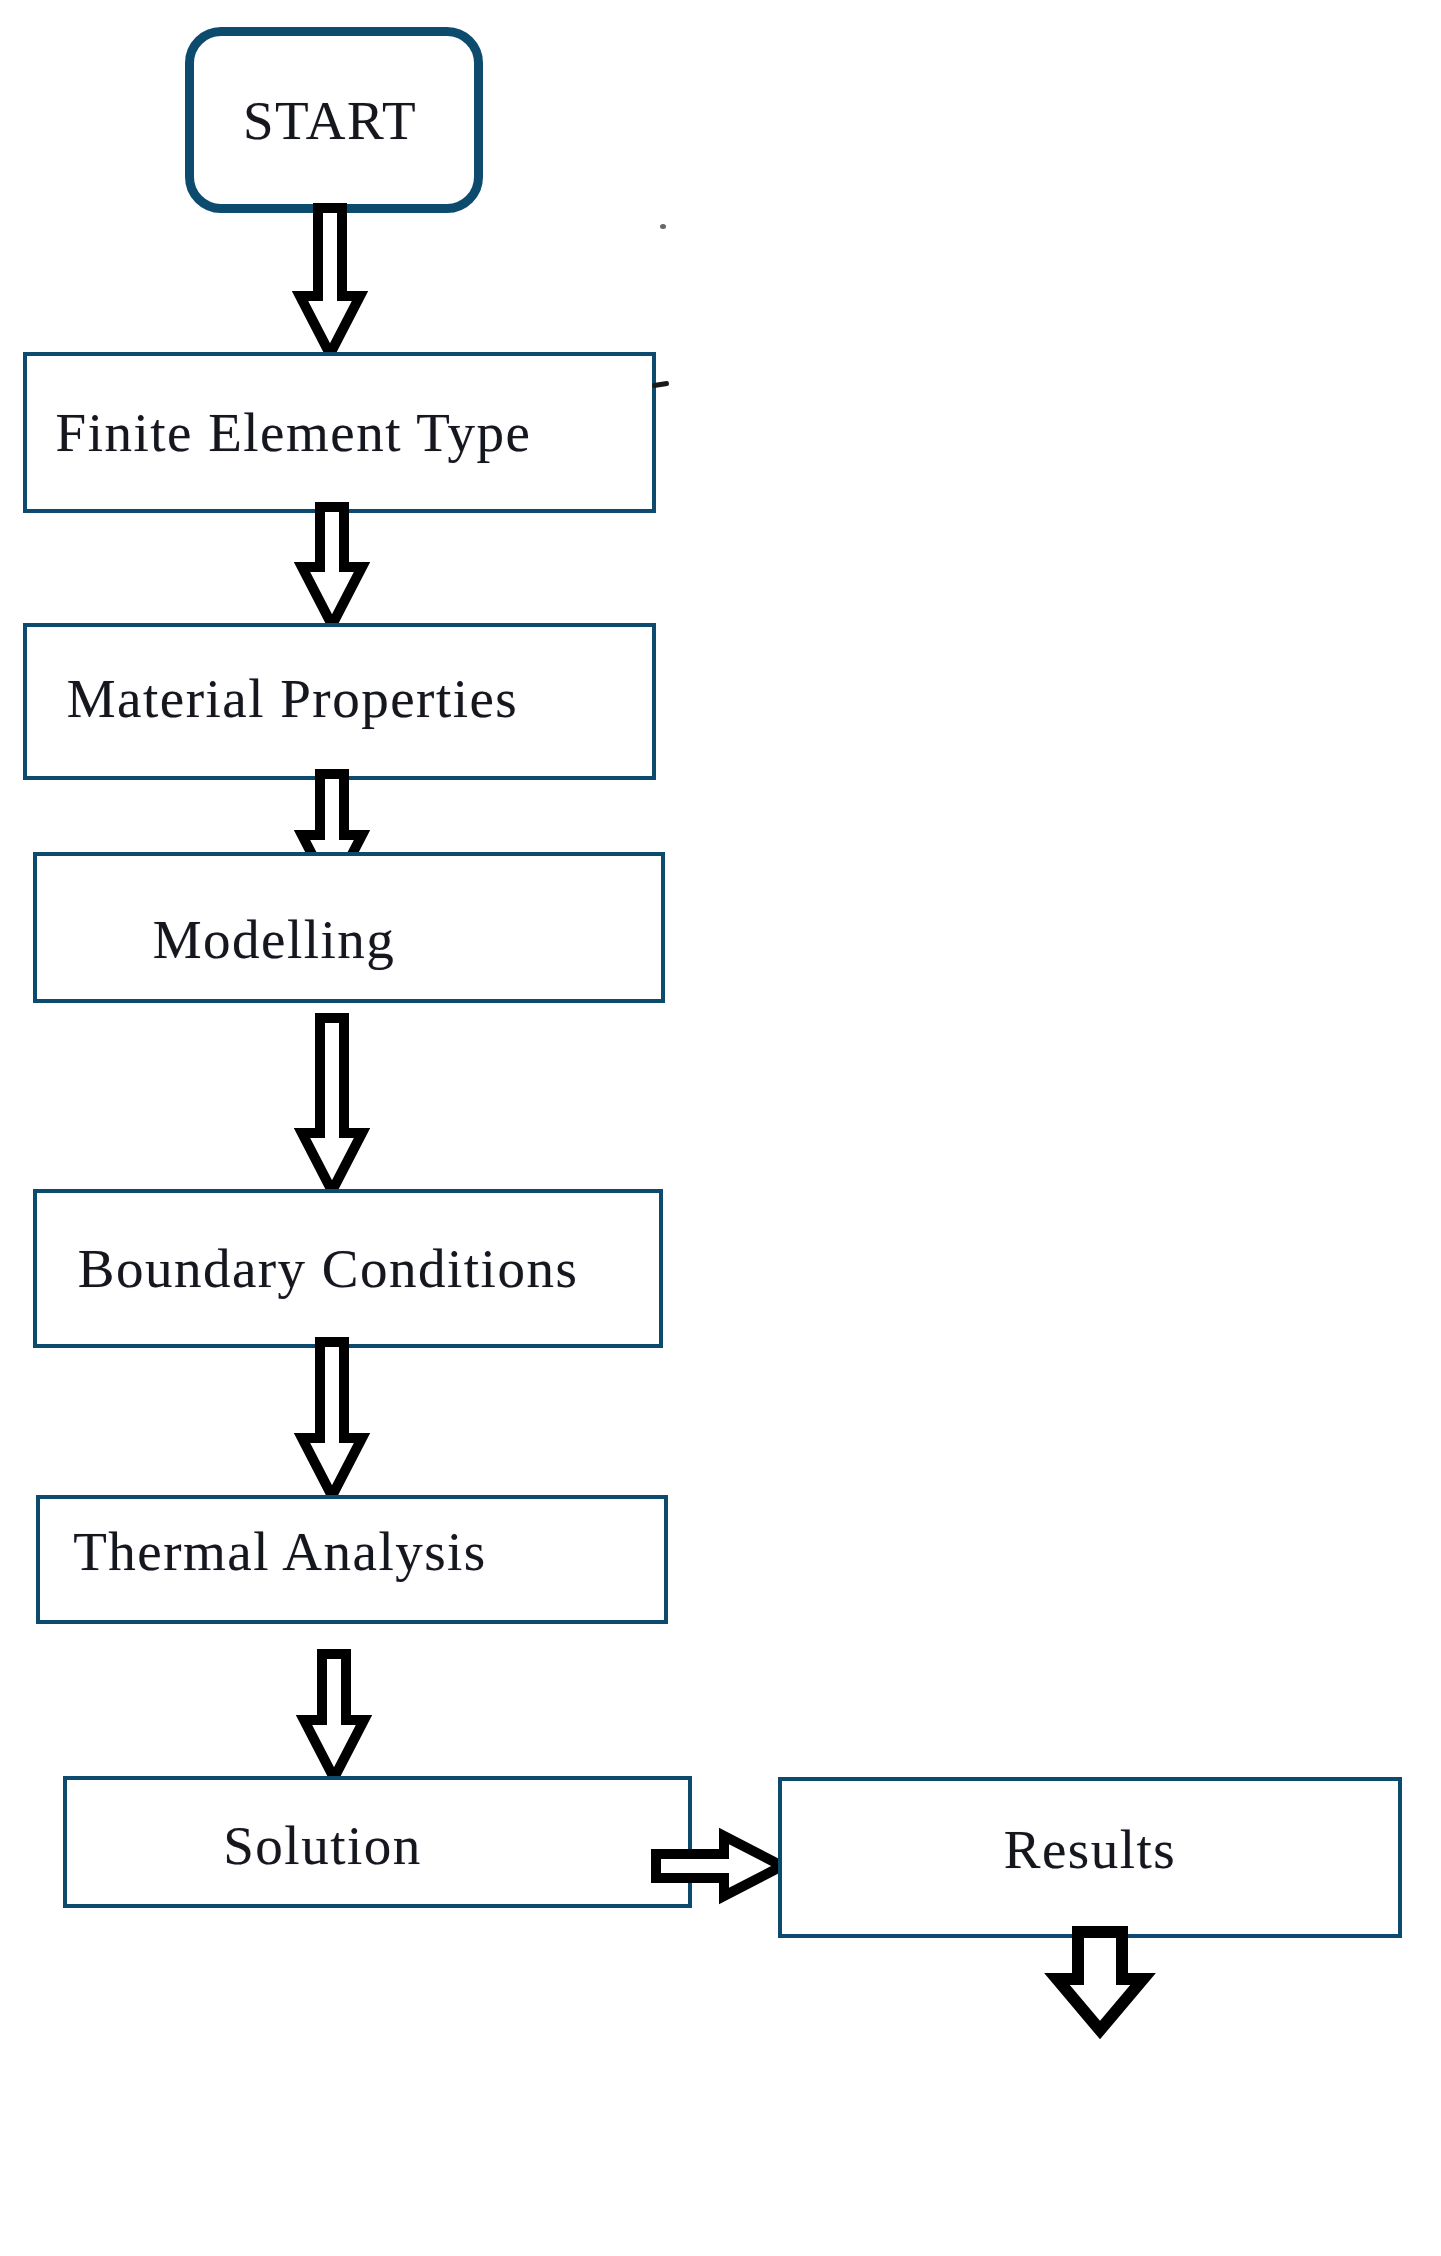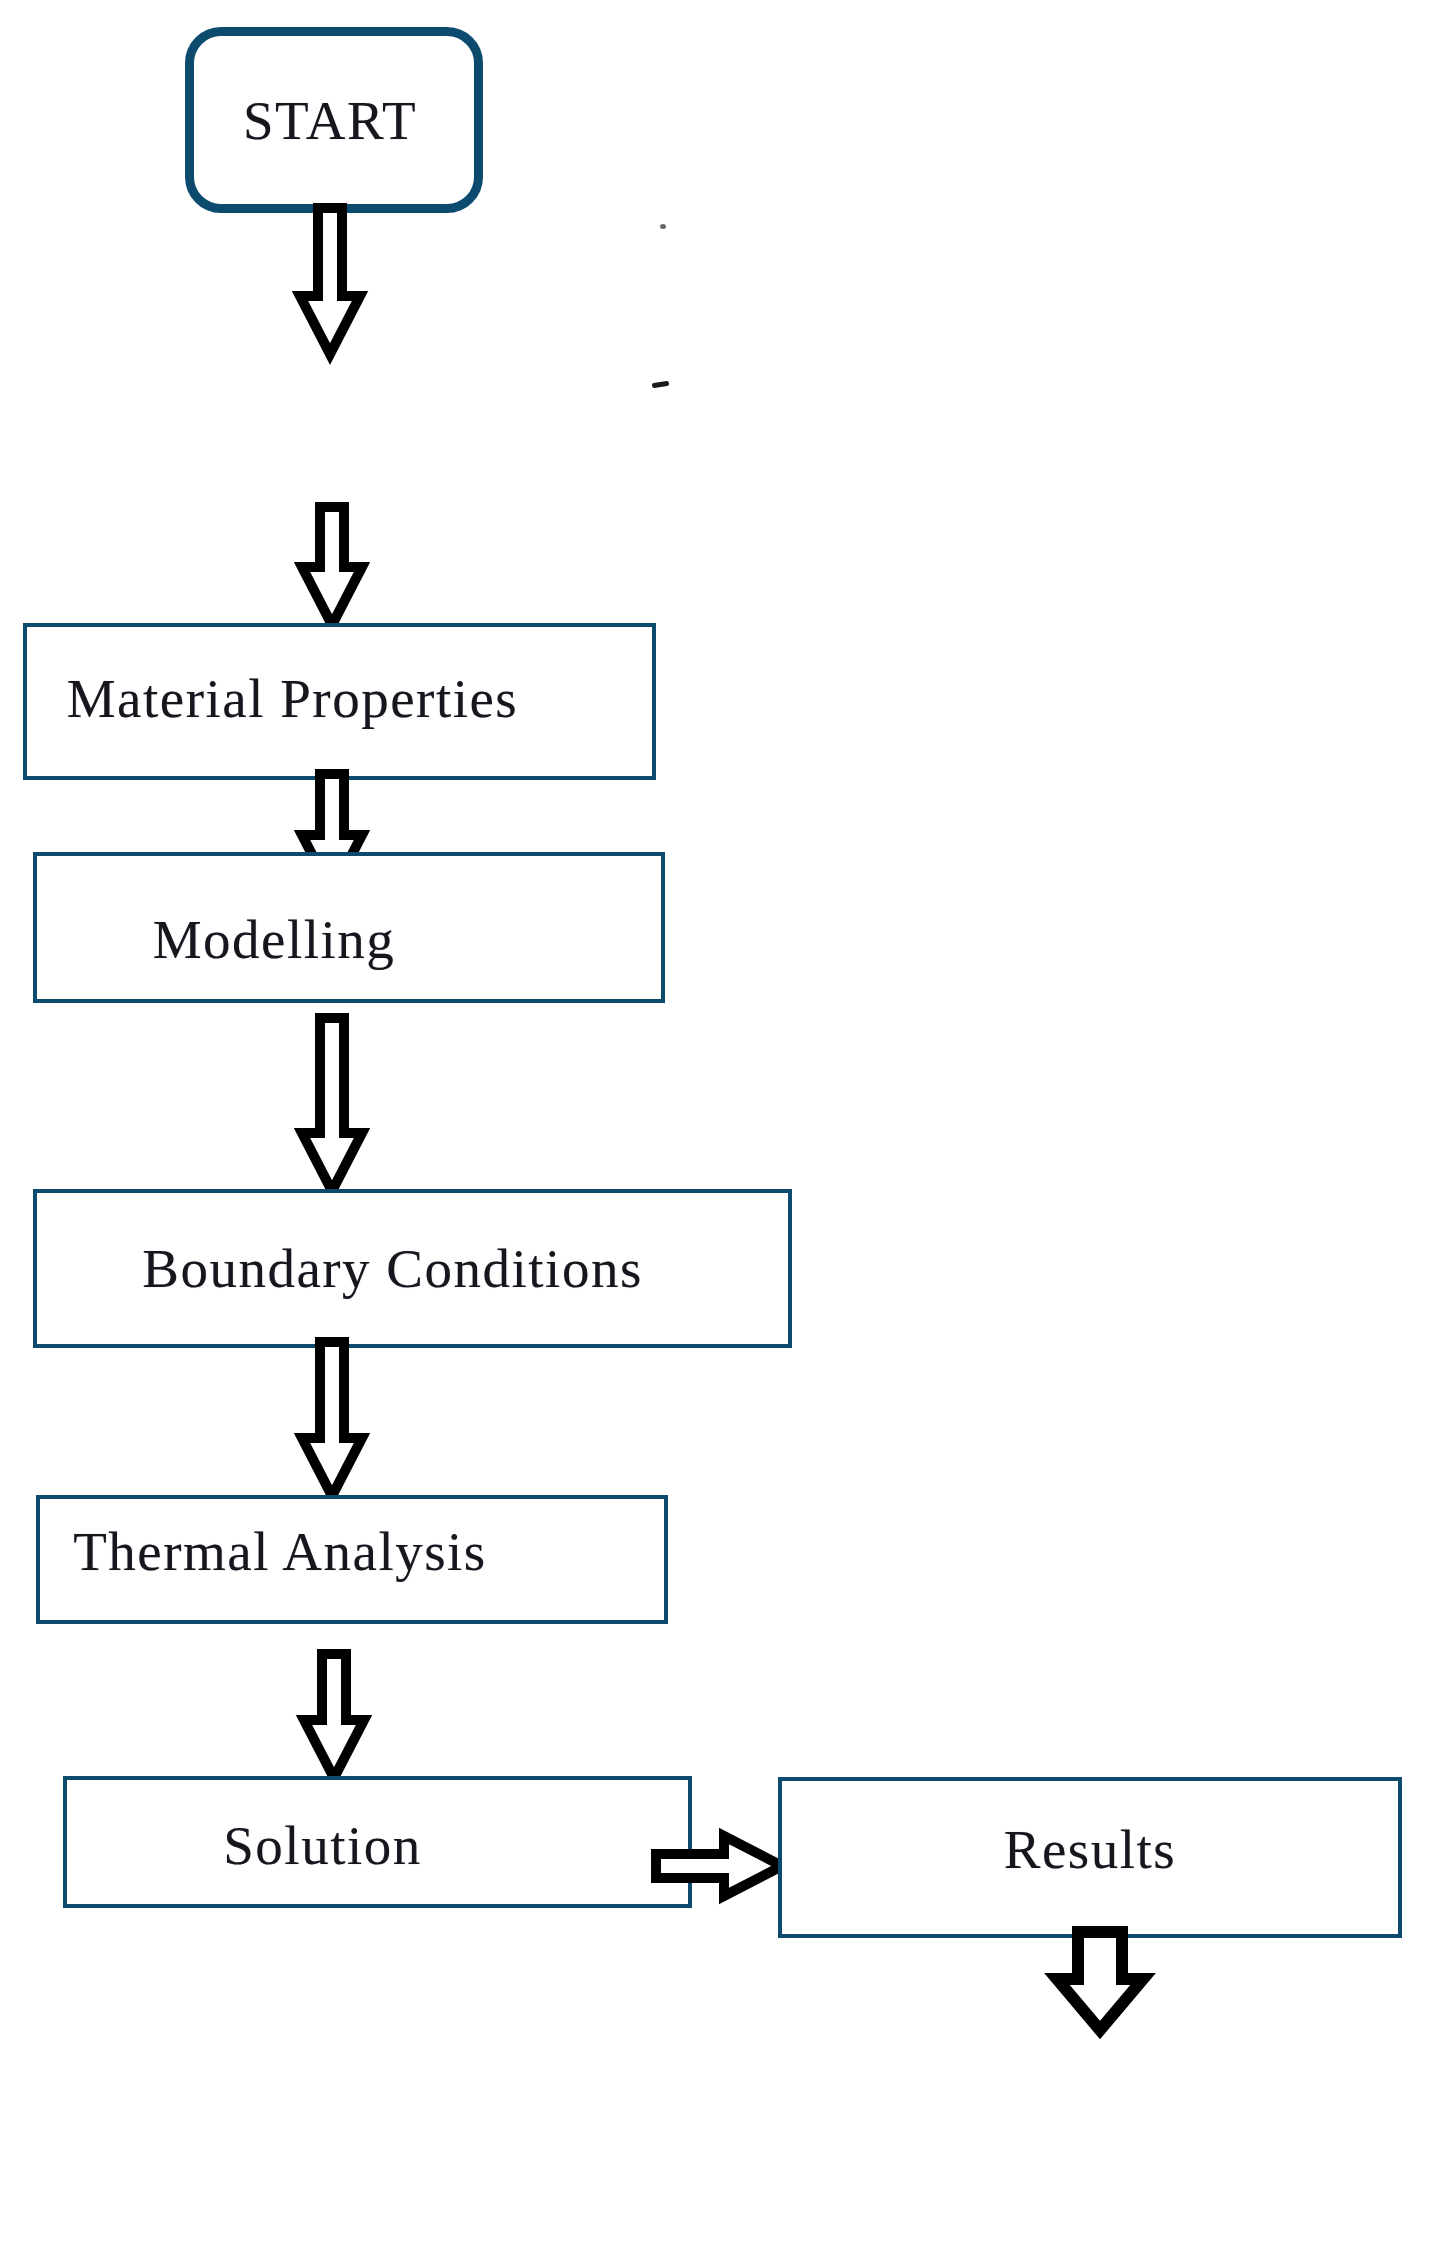--- a/index.html
+++ b/index.html
@@ -74,20 +74,23 @@
 <div class="canvas">
 
   <div class="node terminal" style="left:185px; top:27px; width:298px; height:186px;">
     <span class="lbl" style="--dx:-4px;">START</span>
   </div>
 
   <svg class="arrow" style="left:292px; top:208px;" width="76" height="150" viewBox="0 0 76 150">
     <path d="M26 0 L26 88 L8 88 L38 146 L68 88 L50 88 L50 0 Z"></path>
   </svg>
 
+  <div class="node" style="left:23px; top:352px; width:633px; height:161px;">
+    <span class="lbl" style="--dx:-46px;">Finite Element Type</span>
+  </div>
 
   <svg class="arrow" style="left:294px; top:507px;" width="76" height="122" viewBox="0 0 76 122">
     <path d="M26 0 L26 60 L8 60 L38 118 L68 60 L50 60 L50 0 Z"></path>
   </svg>
 
   <div class="node" style="left:23px; top:623px; width:633px; height:157px;padding-left:8px;">
     <span class="lbl" style="--dx:-51px; --dy:-3px;">Material Properties</span>
   </div>
 
   <svg class="arrow" style="left:294px; top:774px;" width="76" height="123" viewBox="0 0 76 123">
@@ -95,21 +98,21 @@
   </svg>
 
   <div class="node" style="left:33px; top:852px; width:632px; height:151px;">
     <span class="lbl" style="--dx:-75px; --dy:12px;">Modelling</span>
   </div>
 
   <svg class="arrow" style="left:294px; top:1018px;" width="76" height="177" viewBox="0 0 76 177">
     <path d="M26 0 L26 115 L8 115 L38 173 L68 115 L50 115 L50 0 Z"></path>
   </svg>
 
-  <div class="node" style="left:33px; top:1189px; width:759px; height:159px;">
+  <div class="node" style="left:33px; top:1189px; width:630px; height:159px;">
     <span class="lbl" style="--dx:-20px;">Boundary Conditions</span>
   </div>
 
   <svg class="arrow" style="left:294px; top:1342px;" width="76" height="158" viewBox="0 0 76 158">
     <path d="M26 0 L26 96 L8 96 L38 154 L68 96 L50 96 L50 0 Z"></path>
   </svg>
 
   <div class="node" style="left:36px; top:1495px; width:632px; height:129px;">
     <span class="lbl" style="--dx:-72px; --dy:-8px;">Thermal Analysis</span>
   </div>

